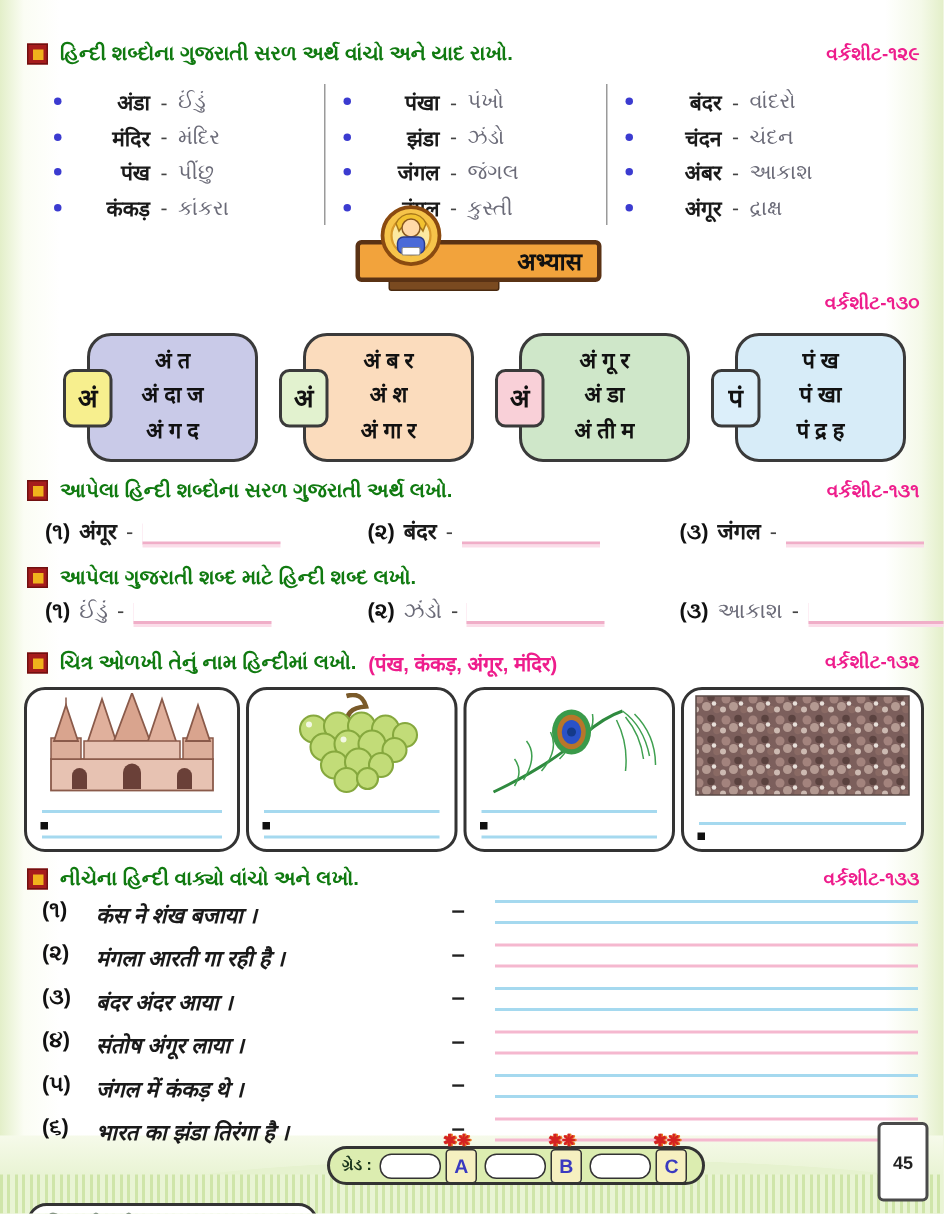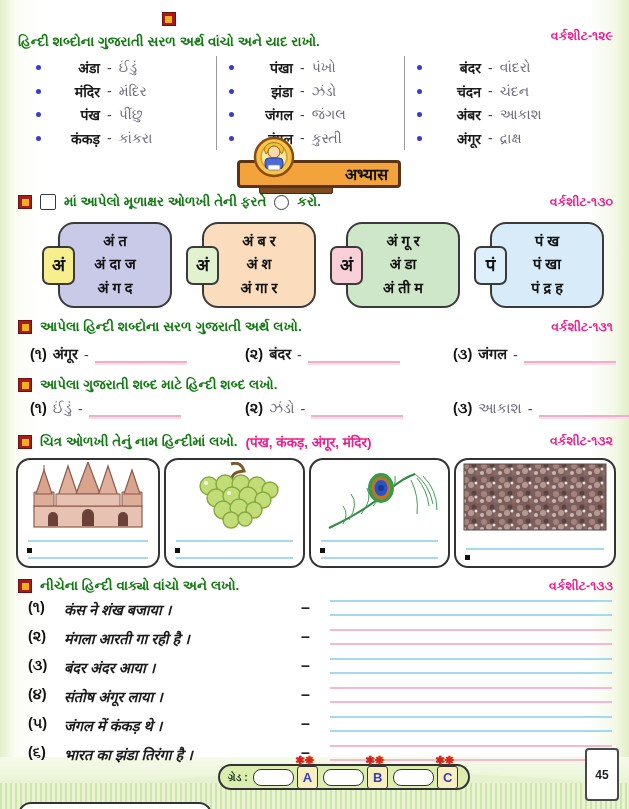--- a/index.html
+++ b/index.html
@@ -113,21 +113,21 @@
 </head>
 <body>
 
 <div class="page">
 
   <div class="ground">
     <div class="hill"></div>
     <div class="stripes"></div>
   </div>
 
-  <div class="sec-head" style="top:12px;flex-direction:column;">
+  <div class="sec-head" style="top:28px;">
     <span class="bullet"></span>
     <span class="sec-title">હિન્દી શબ્દોના ગુજરાતી સરળ અર્થ વાંચો અને યાદ રાખો.</span>
   </div>
   <div class="ws" style="top:29px;">વર્કશીટ-૧૨૯</div>
 
   <div class="wordlist">
     <div class="wcol c1">
       <div class="wrow">
           <span class="dot"></span>
           <span class="hw">अंडा</span>
@@ -215,27 +215,20 @@
     <svg class="kid" width="46" height="44" viewBox="0 0 46 44">
       <circle cx="23" cy="22" r="19" fill="#f6c44a" stroke="#8a4a10" stroke-width="2.5"></circle>
       <circle cx="23" cy="22" r="13" fill="#fce9a0" stroke="#d89a2a" stroke-width="1.5"></circle>
       <path d="M13 14 a11 11 0 0 1 20 0 l-2 5 a9 8 0 0 0 -16 0 z" fill="#f2c230" stroke="#a8781a" stroke-width="1"></path>
       <circle cx="23" cy="17" r="6" fill="#ffd9a8" stroke="#8a5a20" stroke-width="1"></circle>
       <rect x="14" y="23" width="18" height="11" rx="4" fill="#4a6ad8" stroke="#2a3a88" stroke-width="1"></rect>
       <rect x="17" y="30" width="12" height="5" rx="1" fill="#ffffff" stroke="#888" stroke-width="0.8"></rect>
     </svg>
   </div>
 
-  <div class="sec-head" style="top:194px;">
-    <span class="bullet"></span>
-    <span class="sqr"></span>
-    <span class="sec-title">માં આપેલો મૂળાક્ષર ઓળખી તેની ફરતે</span>
-    <span class="crc"></span>
-    <span class="sec-title">કરો.</span>
-  </div>
   <div class="ws" style="top:195px;">વર્કશીટ-૧૩૦</div>
 
   <div class="s2row">
     <div class="lbox b1">
       <span class="ltab">अं</span>
       <span>अं त</span>
       <span>अं दा ज</span>
       <span>अं ग द</span>
     </div>
     <div class="lbox b2">

